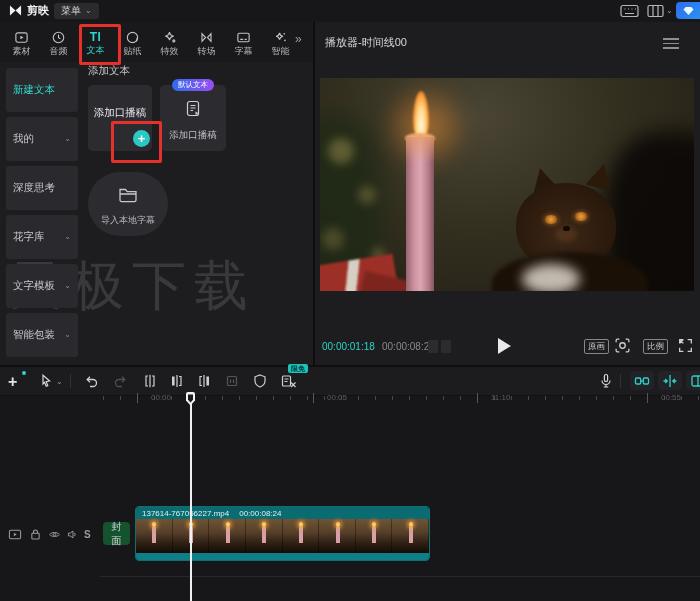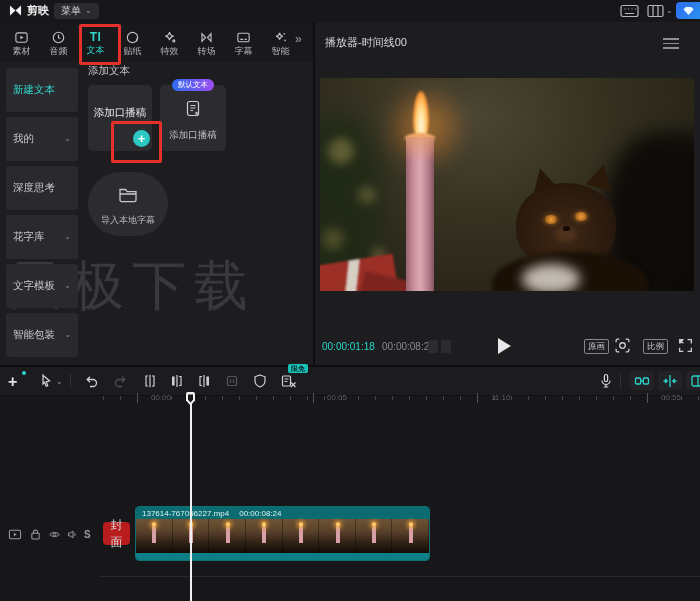--- a/index.html
+++ b/index.html
@@ -120,22 +120,22 @@
   .ruler-ticks{position:absolute;left:103px;top:396px;width:597px;height:4px;
     background:repeating-linear-gradient(90deg,#46464b 0 1px,transparent 1px 17px);}
   .ruler-label{position:absolute;top:393px;height:10px;border-left:1px solid #55555a;padding-left:13px;
     font-size:8px;color:#5d5d62;line-height:10px;}
 
   .playhead-line{position:absolute;left:190px;top:392px;width:1.5px;height:209px;background:#f0f0f2;z-index:45;}
   .playhead-head{position:absolute;left:185px;top:391px;z-index:46;}
 
   .track-ctrl{position:absolute;top:528px;}
   .solo-label{font-size:10px;color:#9a9aa0;font-weight:bold;}
-  .cover-btn{position:absolute;left:103px;top:522px;width:27px;height:23px;background:#b91c1c;border:none;border-radius:4px;
-    color:#d8d8dc;font-size:12px;display:flex;align-items:center;justify-content:center;font-family:inherit;}
+  .cover-btn{position:absolute;left:103px;top:522px;width:27px;height:23px;background:#14532d;border:none;border-radius:4px;
+    color:#d8d8dc;font-size:10px;display:flex;align-items:center;justify-content:center;font-family:inherit;}
 
   .clip{position:absolute;left:135px;top:506px;width:295px;height:55px;border-radius:4px;overflow:hidden;
     border:1px solid #0c7075;box-sizing:border-box;display:flex;flex-direction:column;}
   .clip-header{height:12px;background:#0a6b71;display:flex;align-items:center;gap:10px;padding-left:6px;
     font-size:8px;color:#ddf1f1;white-space:nowrap;}
   .clip-thumbs{height:34px;display:flex;background:#241808;}
   .thumb{flex:1;position:relative;border-right:1px solid rgba(0,0,0,.35);
     background:linear-gradient(180deg,#6e5434 0%,#57402a 38%,#2f2115 70%,#120c05 100%);}
   .thumb::before{content:"";position:absolute;left:46%;top:8px;width:4px;height:16px;background:#d8a0a6;}
   .thumb::after{content:"";position:absolute;left:46%;top:3px;width:4px;height:5px;border-radius:50%;

